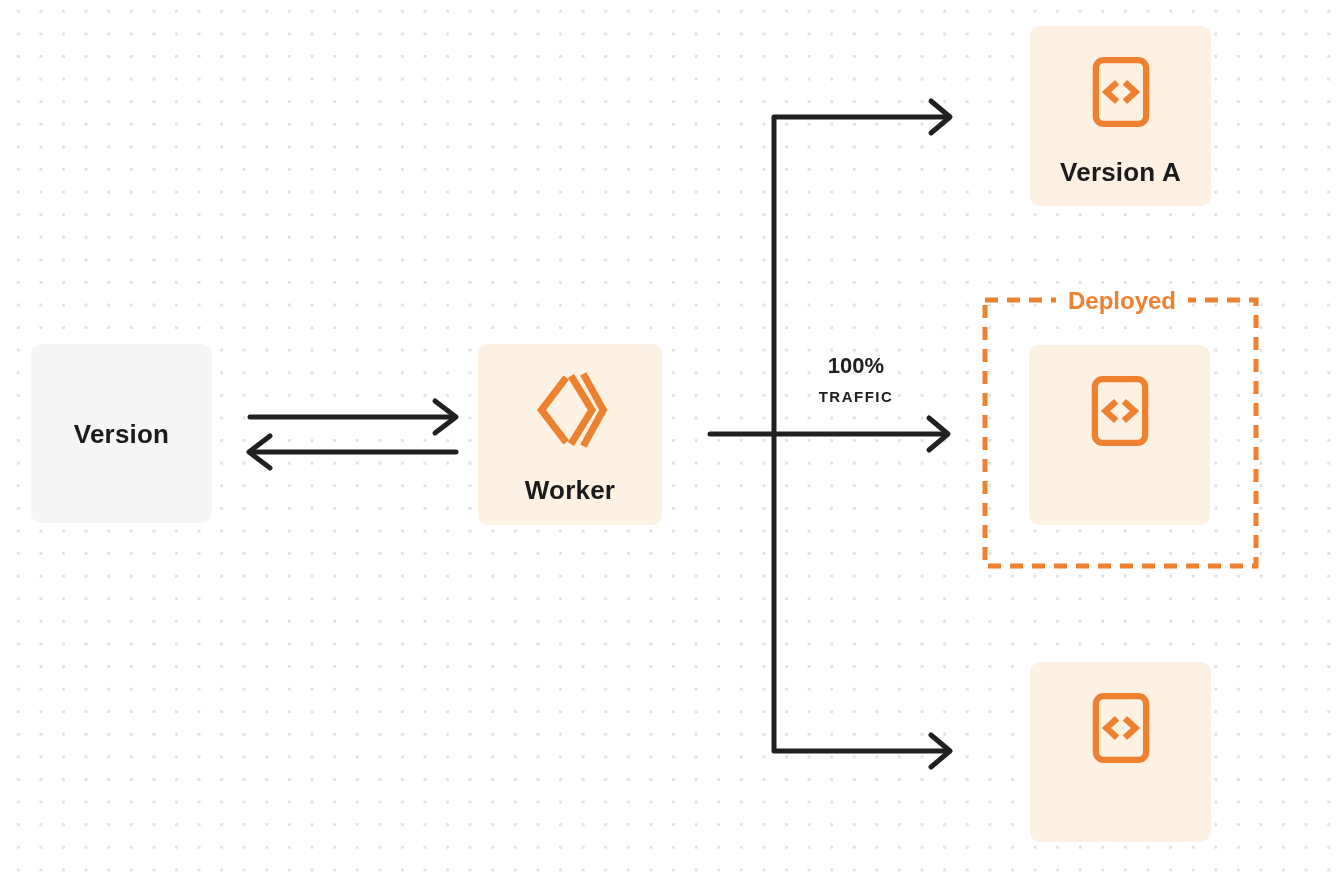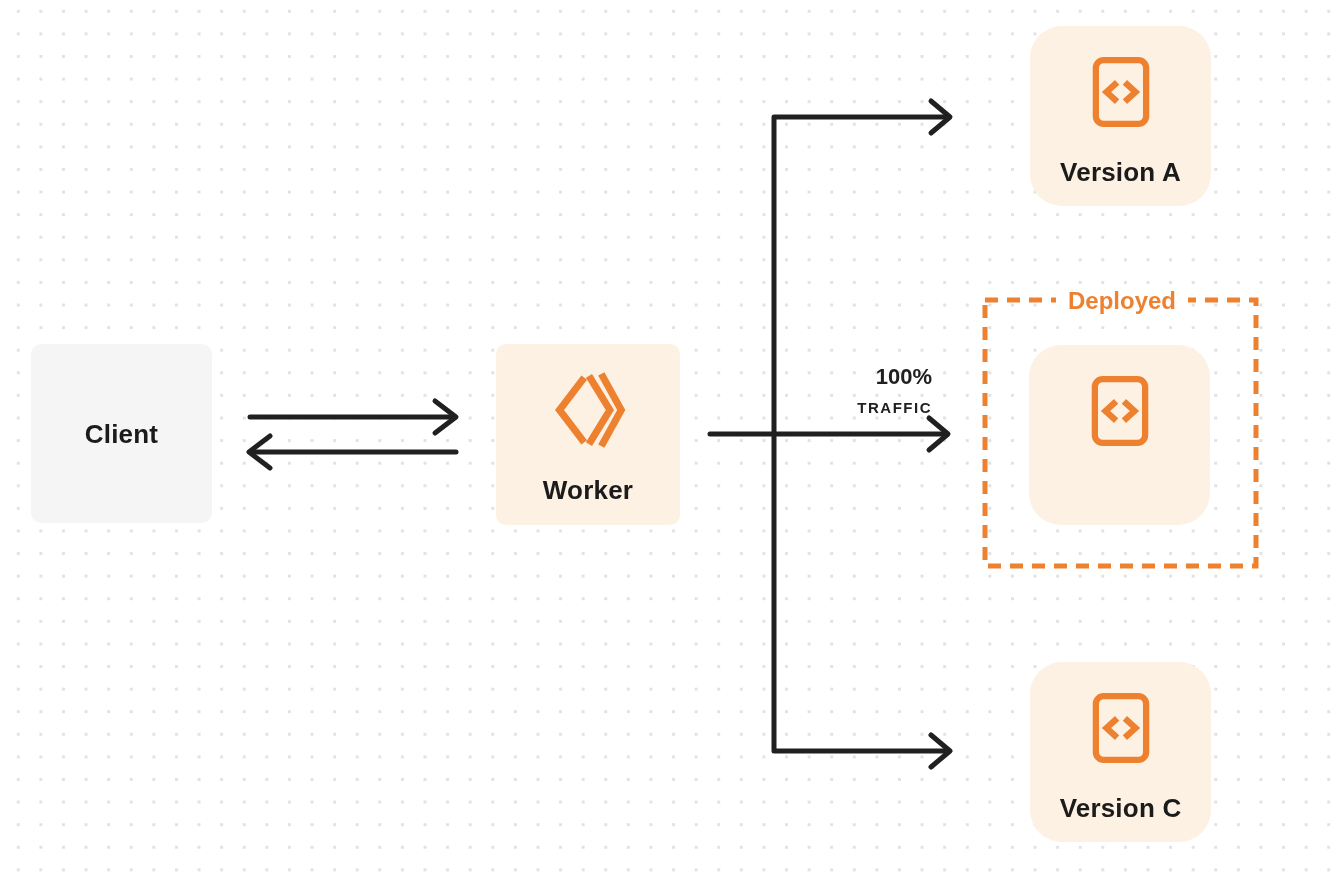--- a/index.html
+++ b/index.html
@@ -49,23 +49,23 @@
     left:0;width:100%;
     text-align:center;
     font-size:26px;
     font-weight:700;
     color:var(--label_ink);
     line-height:28px;
     letter-spacing:.2px;
   }
   .node-client{left:31px;top:344px;width:181px;height:179px;background:var(--client_fill);}
   .node-client .node-label{top:76px;}
-  .node-worker{left:496px;top:344px;width:184px;height:181px;background:var(--cream);}
+  .node-worker{left:478px;top:344px;width:184px;height:181px;background:var(--cream);}
   .node-worker .node-label{top:132px;}
-  .node-version{width:181px;height:180px;background:var(--cream);border-radius:32px;}
+  .node-version{width:181px;height:180px;background:var(--cream);}
   .node-version .node-label{top:132px;}
   .node-version-a{left:1030px;top:26px;}
   .node-version-b{left:1029px;top:345px;}
   .node-version-c{left:1030px;top:662px;}
   .node-icon{
     position:absolute;
     left:50%;top:28px;
     transform:translateX(-50%);
   }
   .worker-logo{width:76px;height:76px;}
@@ -84,22 +84,22 @@
   }
   .code-icon polyline{
     fill:none;
     stroke:var(--orange);
     stroke-width:6.5;
     stroke-linecap:butt;
     stroke-linejoin:miter;
   }
   .traffic{
     position:absolute;
-    left:780px;top:361px;width:152px;
-    text-align:right;
+    left:780px;top:350px;width:152px;
+    text-align:center;
     color:var(--ink);
   }
   .traffic .pct{
     font-size:22px;
     font-weight:700;
     line-height:31px;
   }
   .traffic .word{
     font-size:15px;
     font-weight:700;
@@ -142,21 +142,21 @@
       <path d="M931 101 L950 117 L931 133"></path>
     </g>
     <g class="arrow">
       <path d="M774 434 V751 H944"></path>
       <path d="M931 735 L950 751 L931 767"></path>
     </g>
     <rect class="deployed-rect" x="985" y="300" width="271" height="266"></rect>
   </svg>
 
   <div class="node node-client">
-    <span class="node-label">Client</span>
+    <span class="node-label">Version</span>
   </div>
 
   <div class="node node-worker">
     <svg class="node-icon worker-logo" viewBox="0 0 80 80">
       <polyline points="36,6 10,40 36,74"></polyline>
       <polyline points="41,4 63,40 41,76"></polyline>
       <polyline points="54,2 75,40 54,78"></polyline>
     </svg>
     <span class="node-label">Worker</span>
   </div>
@@ -177,21 +177,20 @@
       <polyline points="34,27 45,37 34,47"></polyline>
     </svg>
   </div>
 
   <div class="node node-version node-version-c">
     <svg class="node-icon code-icon" viewBox="0 0 60 74">
       <rect x="4" y="4" width="52" height="66" rx="8"></rect>
       <polyline points="26,27 15,37 26,47"></polyline>
       <polyline points="34,27 45,37 34,47"></polyline>
     </svg>
-    <span class="node-label">Version C</span>
   </div>
 
   <div class="traffic">
     <div class="pct">100%</div>
     <div class="word">TRAFFIC</div>
   </div>
 
   <div class="deployed-label">Deployed</div>
 
 </div>

